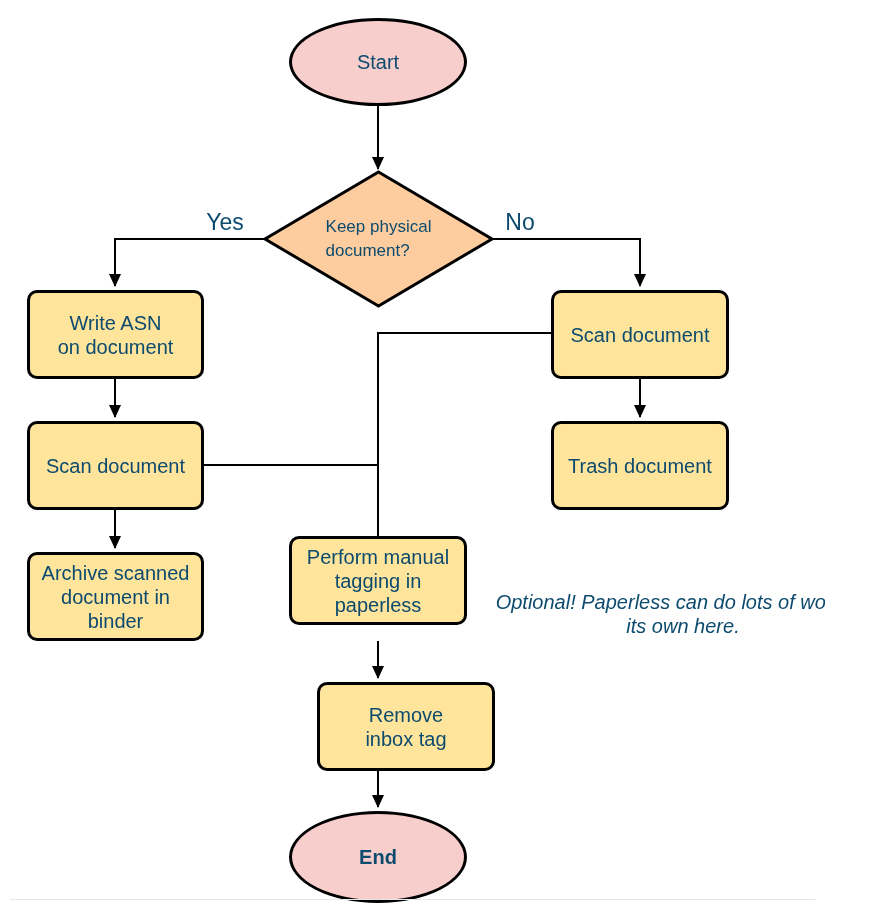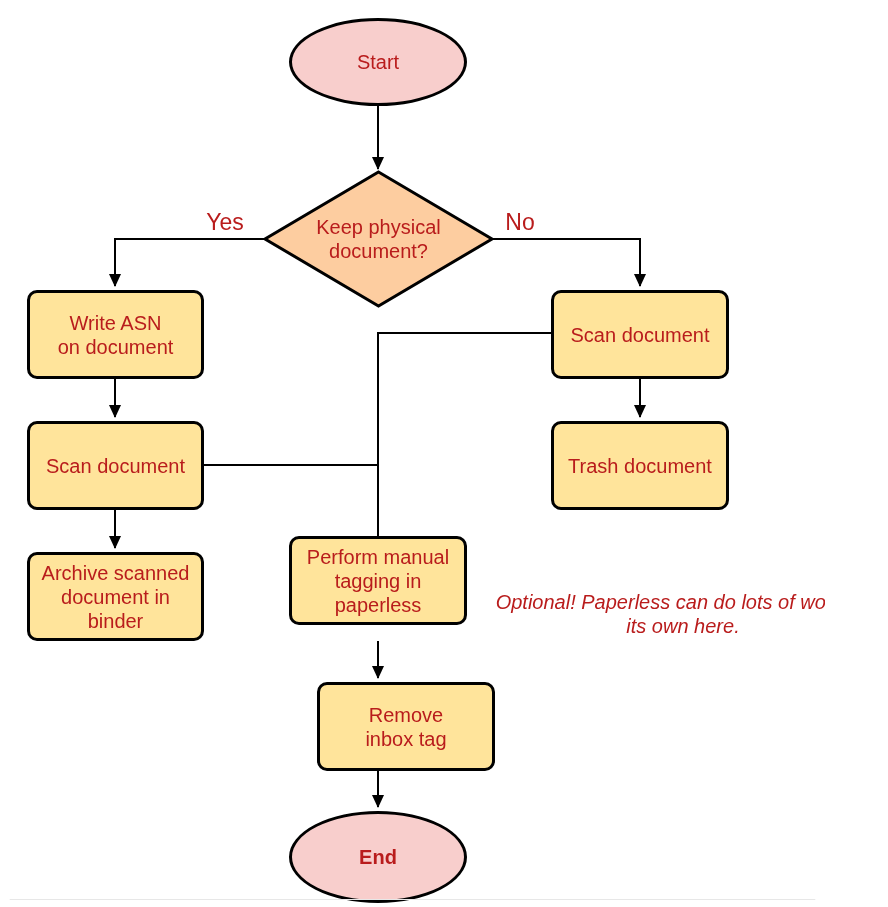--- a/index.html
+++ b/index.html
@@ -2,21 +2,21 @@
 <html><head>
 <meta charset="utf-8">
 <style>
   html, body { margin: 0; padding: 0; background: #ffffff; }
   .canvas {
     position: relative;
     width: 825px;
     height: 907px;
     background: #ffffff;
     font-family: "Liberation Sans", "DejaVu Sans", sans-serif;
-    color: #b91c1c;
+    color: #0c4a6e;
     overflow: hidden;
     border-radius: 29px;
   }
   svg.edges {
     position: absolute;
     left: 0; top: 0;
     width: 888px; height: 907px;
   }
   svg.edges path.edge {
     fill: none;
@@ -41,22 +41,22 @@
   }
   .terminal {
     background: #f8cecc;
     border-radius: 50%;
   }
   .diamond-label {
     position: absolute;
     display: flex;
     align-items: center;
     justify-content: center;
-    text-align: center;
-    font-size: 20px;
+    text-align: left;
+    font-size: 17px;
     line-height: 24px;
     white-space: pre-line;
   }
   .edge-label {
     position: absolute;
     font-size: 23px;
     line-height: 20px;
     text-align: center;
   }
   .note {

